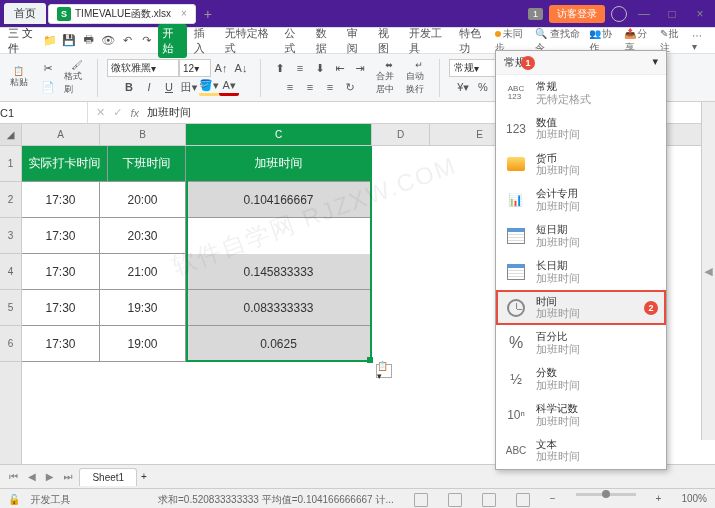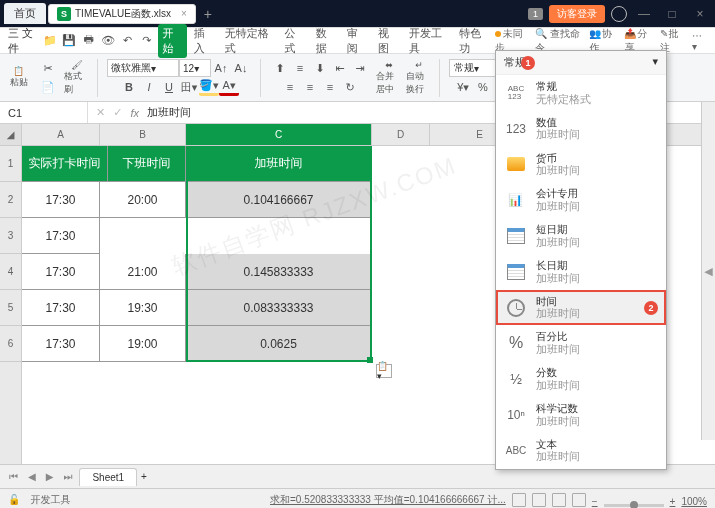--- a/index.html
+++ b/index.html
@@ -1,17 +1,17 @@
 <!DOCTYPE html>
 <html><head>
 <meta charset="utf-8">
 <style>
 * { margin:0; padding:0; box-sizing:border-box; font-family:"Microsoft YaHei","微软雅黑",sans-serif; }
 body { width:715px; height:508px; background:#f5f5f5; position:relative; overflow:hidden; font-size:11px; color:#333; }
-.titlebar { height:28px; background:#0f172a; display:flex; align-items:center; border-bottom:1px solid #ddd; padding:12px 4px; }
+.titlebar { height:28px; background:#4c1d95; display:flex; align-items:center; border-bottom:1px solid #ddd; padding:12px 4px; }
 .tab-home { padding:3px 10px; background:#eef2f5; border-radius:3px 3px 0 0; font-size:11px; margin-right:2px; }
 .tab-file { display:flex; align-items:center; padding:2px 8px; background:#fff; border:1px solid #ddd; border-radius:3px; font-size:10px; gap:4px; }
 .xlsx-icon { width:14px; height:14px; background:#0b9b4a; color:#fff; display:flex; align-items:center; justify-content:center; font-size:9px; font-weight:bold; border-radius:2px; }
 .close-x { color:#999; margin-left:6px; cursor:pointer; }
 .tab-add { padding:2px 8px; color:#999; font-size:14px; }
 .title-right { margin-left:auto; display:flex; align-items:center; gap:6px; }
 .badge1 { background:#888; color:#fff; padding:1px 5px; border-radius:2px; font-size:9px; }
 .login-btn { background:#ff7b3d; color:#fff; padding:2px 8px; border-radius:3px; font-size:10px; }
 .win-btn { width:22px; text-align:center; color:#888; font-size:12px; }
 .menubar { height:26px; background:#fff; display:flex; align-items:center; padding:0 8px; font-size:11px; gap:2px; border-bottom:1px solid #e0e0e0; }
@@ -23,21 +23,21 @@
 .tgrp { display:flex; flex-direction:column; align-items:center; gap:1px; padding:0 2px; }
 .tgrp-row { display:flex; gap:0; align-items:center; }
 .tbtn { width:20px; height:18px; display:flex; align-items:center; justify-content:center; color:#555; border-radius:2px; }
 .tbtn-lg { width:26px; height:40px; display:flex; flex-direction:column; align-items:center; justify-content:center; font-size:9px; color:#555; }
 .tsep { width:1px; height:38px; background:#d8d8d8; margin:0 3px; }
 .font-sel { height:18px; border:1px solid #ccc; font-size:10px; padding:0 3px; background:#fff; display:flex; align-items:center; }
 .sz-sel { width:32px; }
 .num-sel { width:48px; height:18px; border:1px solid #ccc; background:#fff; font-size:10px; display:flex; align-items:center; padding:0 4px; }
 .red-marker { position:absolute; width:14px; height:14px; background:#e74c3c; color:#fff; border-radius:50%; display:flex; align-items:center; justify-content:center; font-size:9px; font-weight:bold; z-index:20; }
 .cellref { height:22px; background:#fff; display:flex; align-items:center; border-bottom:1px solid #d0d0d0; font-size:11px; }
-.name-box { width:88px; padding-left:8px; border-right:1px solid #ddd; height:100%; display:flex; align-items:center; }
+.name-box { width:88px; border-right:1px solid #ddd; height:100%; display:flex; align-items:center; }
 .fx-area { display:flex; align-items:center; gap:8px; padding-left:8px; }
 .fx { font-style:italic; color:#888; }
 .sheet-area { display:flex; background:#fff; height:340px; position:relative; }
 .rowhdrs { width:22px; background:#e9e9e9; border-right:1px solid #ccc; }
 .rh { height:36px; display:flex; align-items:center; justify-content:center; font-size:10px; color:#666; border-bottom:1px solid #ccc; }
 .rh.first { height:22px; background:#e0e0e0; }
 .colhdrs { height:22px; display:flex; background:#e9e9e9; border-bottom:1px solid #ccc; }
 .ch { display:flex; align-items:center; justify-content:center; font-size:10px; color:#666; border-right:1px solid #ccc; }
 .grid { flex:1; position:relative; }
 .row { display:flex; height:36px; }
@@ -54,21 +54,21 @@
 .dd-item.highlight { outline:2px solid #e74c3c; outline-offset:-2px; background:#f0f0f0; }
 .dd-ico { width:24px; height:22px; display:flex; align-items:center; justify-content:center; font-size:12px; color:#666; flex-shrink:0; }
 .dd-txt { display:flex; flex-direction:column; line-height:1.2; }
 .dd-lbl { font-size:10.5px; color:#333; }
 .dd-sub { font-size:11px; color:#999; }
 .dd-foot { padding:5px 8px; font-size:10px; border-top:1px solid #eee; }
 .sheet-tabs { height:24px; background:#f0f0f0; display:flex; align-items:center; padding:0 6px; border-top:1px solid #ccc; font-size:10px; gap:4px; }
 .sh-tab { padding:3px 12px; background:#fff; border:1px solid #ccc; border-bottom:none; border-radius:3px 3px 0 0; }
 .nav-arrow { color:#888; padding:0 3px; }
 .status { height:22px; background:#f0f0f0; display:flex; align-items:center; padding:0 8px; font-size:10px; color:#666; border-top:1px solid #ccc; gap:10px; }
-.status-right { margin-left:auto; display:flex; gap:6px; align-items:flex-end;text-decoration:underline; }
+.status-right { margin-left:auto; display:flex; gap:20px; align-items:flex-start; }
 .zoom-slider { width:60px; height:3px; background:#ccc; position:relative; }
 .zoom-thumb { width:8px; height:8px; background:#888; border-radius:50%; position:absolute; left:26px; top:-3px; }
 .vb { width:14px;height:14px;border:1px solid #aaa;border-radius:1px; }
 .watermark { position:absolute; right:250px; top:200px; font-size:24px; color:rgba(0,0,0,0.06); transform:rotate(-20deg); pointer-events:none; letter-spacing:2px; }
 .clock-ico { width:18px;height:18px;border:2px solid #888;border-radius:50%;position:relative; }
 .clock-ico:before{content:"";position:absolute;width:1px;height:6px;background:#888;left:7px;top:2px;}
 .clock-ico:after{content:"";position:absolute;width:5px;height:1px;background:#888;left:8px;top:8px;}
 .cal-ico{width:18px;height:16px;border:1px solid #888;border-top:4px solid #5b9bd5;background:repeating-linear-gradient(#fff,#fff 2px,#ddd 2px,#ddd 3px);}
 .money-ico{width:18px;height:14px;background:linear-gradient(#ffd76a,#f39c12);border-radius:2px;position:relative;}
 .side-collapse { position:absolute; right:0; top:102px; width:14px; height:338px; background:#eee; border-left:1px solid #ccc; display:flex; align-items:center; justify-content:center; color:#999; }
@@ -227,20 +227,21 @@
       <div class="cell hdr-cell cw-a">下班时间</div>
       <div class="cell hdr-cell cw-c">加班时间</div>
     </div>
     <div class="row">
       <div class="cell cw-a">17:30</div>
       <div class="cell cw-b">20:00</div>
       <div class="cell sel-col cw-c">0.104166667</div>
     </div>
     <div class="row">
       <div class="cell cw-a">17:30</div>
+      <div class="cell cw-b">20:30</div>
     </div>
     <div class="row">
       <div class="cell cw-a">17:30</div>
       <div class="cell cw-b">21:00</div>
       <div class="cell sel-col cw-c">0.145833333</div>
     </div>
     <div class="row">
       <div class="cell cw-a">17:30</div>
       <div class="cell cw-b">19:30</div>
       <div class="cell sel-col cw-c">0.083333333</div>

